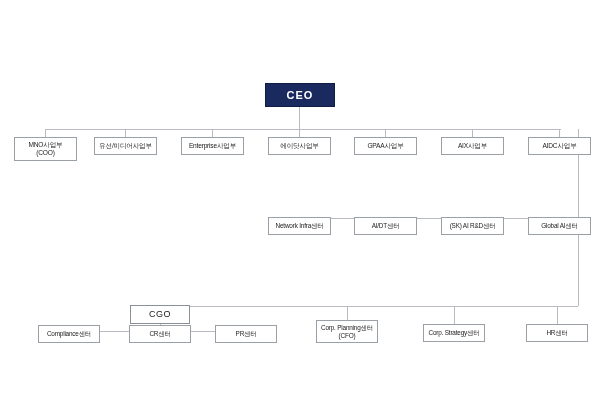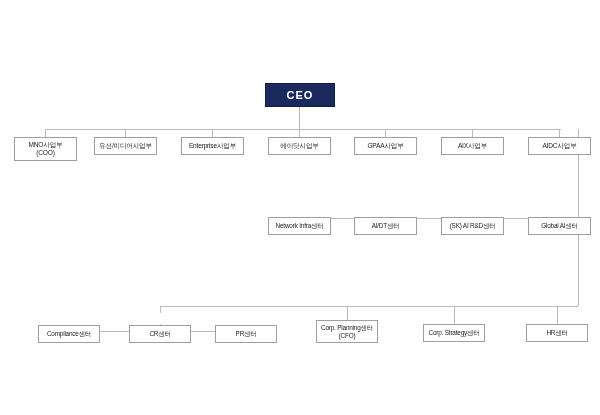--- a/index.html
+++ b/index.html
@@ -104,20 +104,21 @@
   <div class="node div1" style="left:268px;top:126px;width:63px;height:18px;">에이닷사업부</div>
   <div class="node div1" style="left:354px;top:126px;width:63px;height:18px;">GPAA사업부</div>
   <div class="node div1" style="left:441px;top:126px;width:63px;height:18px;">AIX사업부</div>
   <div class="node div1" style="left:528px;top:126px;width:63px;height:18px;">AIDC사업부</div>
 
   <div class="node div2" style="left:268px;top:206px;width:63px;height:18px;">Network Infra센터</div>
   <div class="node div2" style="left:354px;top:206px;width:63px;height:18px;">AI/DT센터</div>
   <div class="node div2" style="left:441px;top:206px;width:63px;height:18px;">(SK) AI R&amp;D센터</div>
   <div class="node div2" style="left:528px;top:206px;width:63px;height:18px;">Global AI센터</div>
 
+  <div class="node cgo" style="left:130px;top:294px;width:60px;height:19px;">CGO</div>
 
   <div class="node div3" style="left:38px;top:314px;width:62px;height:18px;">Compliance센터</div>
   <div class="node div3" style="left:129px;top:314px;width:62px;height:18px;">CR센터</div>
   <div class="node div3" style="left:215px;top:314px;width:62px;height:18px;">PR센터</div>
 
   <div class="node div3" style="left:316px;top:309px;width:62px;height:23px;">Corp. Planning센터
 (CFO)</div>
   <div class="node div3" style="left:423px;top:313px;width:62px;height:18px;">Corp. Strategy센터</div>
   <div class="node div3" style="left:526px;top:313px;width:62px;height:18px;">HR센터</div>
 

